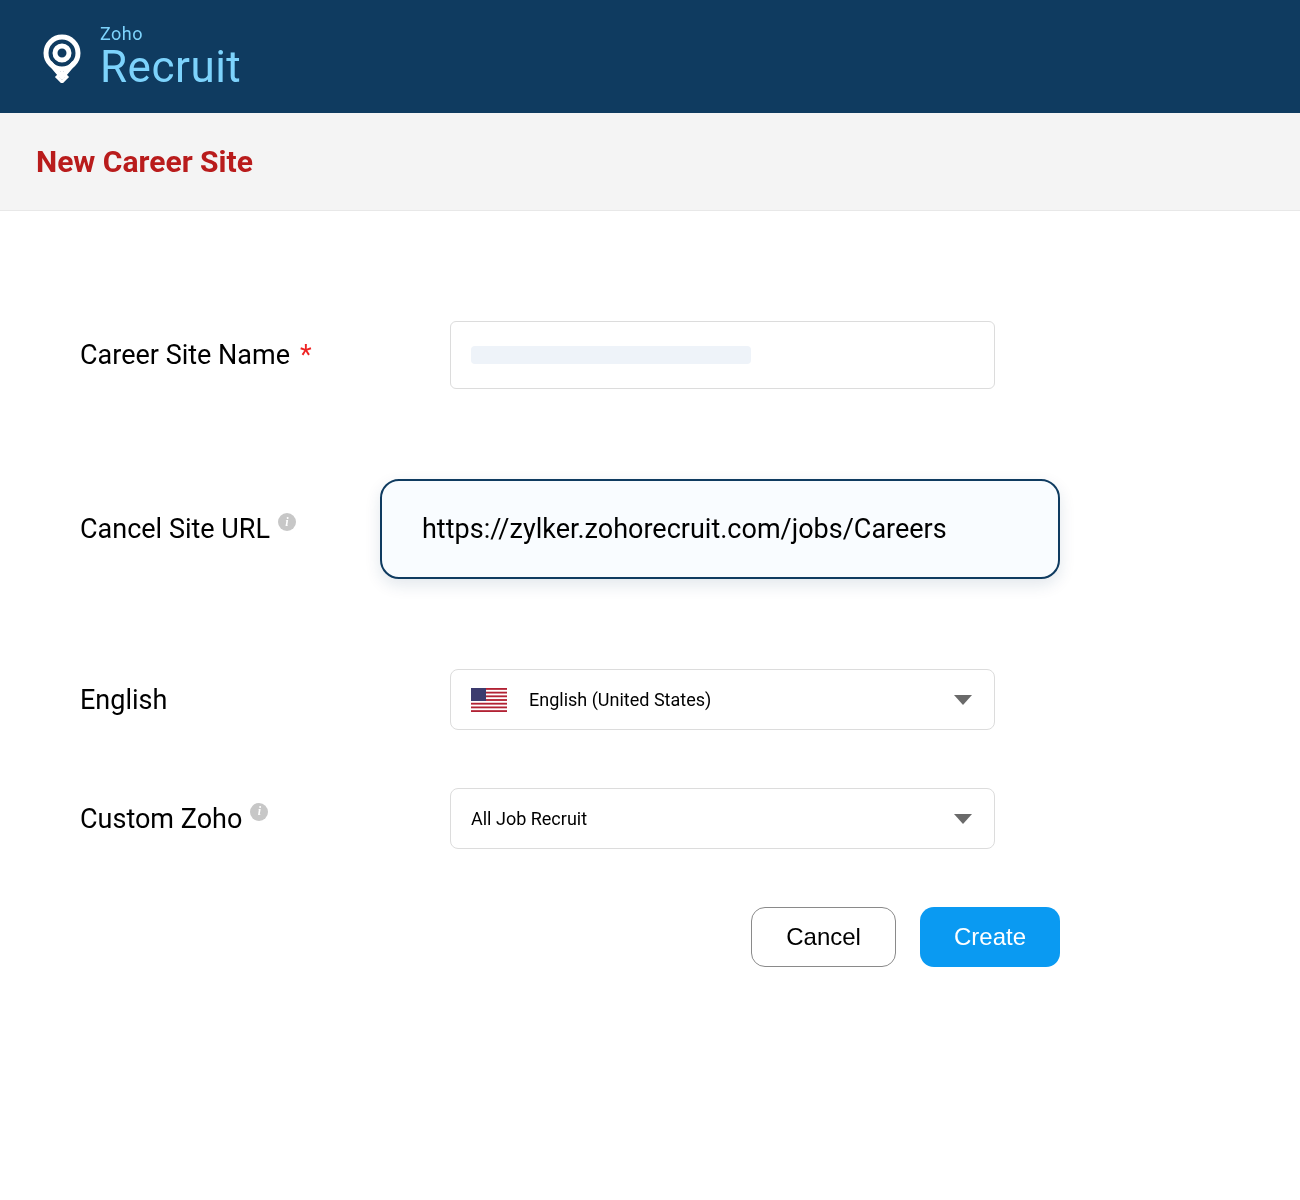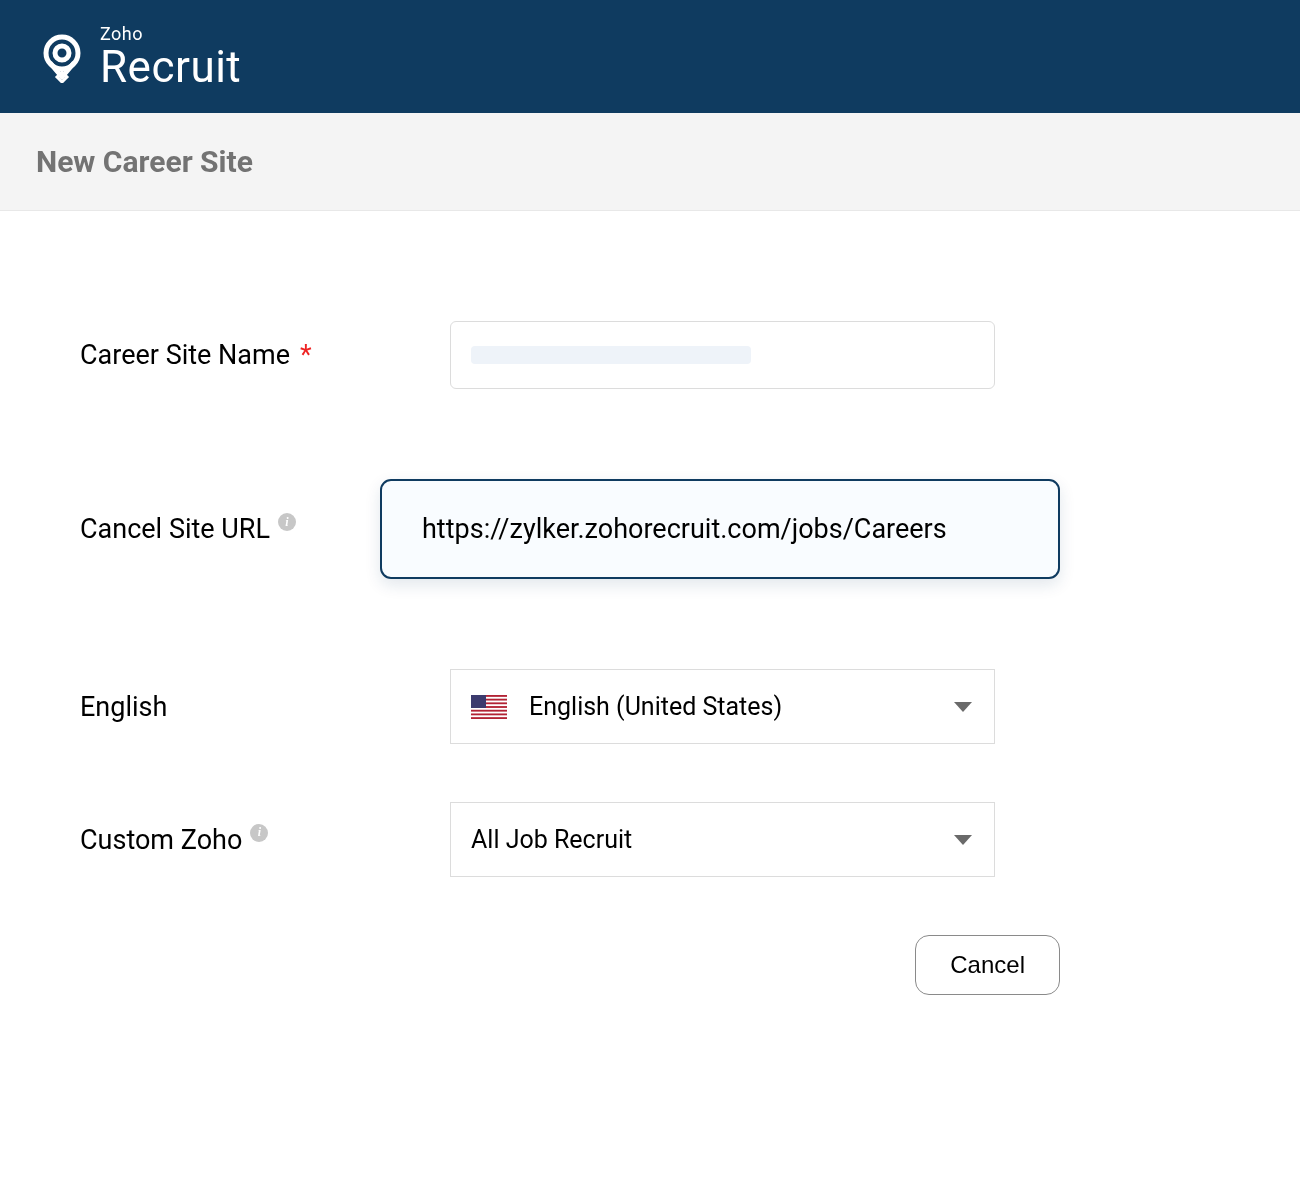--- a/index.html
+++ b/index.html
@@ -1,34 +1,34 @@
 <!DOCTYPE html>
 <html><head>
   <meta charset="utf-8">
   <style>
     * { box-sizing: border-box; margin: 0; padding: 0; }
     body { font-family: -apple-system, BlinkMacSystemFont, "Segoe UI", Roboto, Helvetica, Arial, sans-serif; background: #fff; width: 1300px; }
     .header-bar { background: #0f3b60; height: 113px; display: flex; align-items: center; padding-left: 36px; }
     .logo-wrap { display: flex; align-items: center; gap: 12px; }
     .logo-icon { width: 52px; height: 52px; }
-    .logo-text { color: #ffffff; display: flex; flex-direction: column; line-height: 1; }
+    .logo-text { color: #7dd3fc; display: flex; flex-direction: column; line-height: 1; }
     .logo-text-small { font-size: 18px; font-weight: 400; margin-bottom: 2px; letter-spacing: 0.5px; }
     .logo-text-large { font-size: 44px; font-weight: 400; letter-spacing: 0.5px; }
     .page-title-bar { background: #f4f4f4; height: 98px; display: flex; align-items: center; padding-left: 36px; border-bottom: 1px solid #e8e8e8; }
-    .page-title { font-size: 30px; font-weight: 700; color: #737373; }
+    .page-title { font-size: 30px; font-weight: 700; color: #b91c1c; }
     .form-area { padding: 110px 80px 40px 80px; max-width: 1140px; }
     .form-row { display: flex; align-items: center; margin-bottom: 90px; }
     .form-row.short-gap { margin-bottom: 58px; }
     .form-label { width: 370px; font-size: 27px; color: #000; display: flex; gap: 8px; }
     .required-star { color: #e22; font-size: 27px; margin-left: 2px; }
     .info-icon { width: 18px; height: 18px; border-radius: 50%; background: #c7c7c7; color: #fff; font-size: 12px; font-style: italic; font-weight: 700; display: inline-flex; align-items: center; justify-content: center; font-family: Georgia, serif; }
     .text-input { flex: 0 0 545px; height: 68px; border: 1px solid #dcdcdc; border-radius: 6px; padding: 0 20px; font-size: 24px; background: #fff; }
     .text-input .placeholder-blur { width: 280px; height: 18px; background: #eef3f9; border-radius: 4px; }
-    .url-field { flex: 1; margin-left: -70px; height: 100px; border: 2.5px solid #0f3b60; border-radius: 11px; background: #f9fcff; display: flex; align-items: center; padding: 0 40px; font-size: 27px; color: #000; box-shadow: 0 6px 16px rgba(15,59,96,0.12); }
-    .select-box { flex: 0 0 545px; height: 75px; border: 1px solid #dcdcdc; border-radius: 0; background: #fff; display: flex; align-items: center; padding: 0 20px; font-size: 25px; cursor: pointer; position: relative; }
+    .url-field { flex: 1; margin-left: -70px; height: 100px; border: 2.5px solid #0f3b60; border-radius: 19px; background: #f9fcff; display: flex; align-items: center; padding: 0 40px; font-size: 27px; color: #000; box-shadow: 0 6px 16px rgba(15,59,96,0.12); }
+    .select-box { flex: 0 0 545px; height: 61px; border: 1px solid #dcdcdc; border-radius: 8px; background: #fff; display: flex; align-items: center; padding: 0 20px; font-size: 18px; cursor: pointer; position: relative; }
     .flag-icon { width: 36px; height: 24px; margin-right: 22px; display: inline-block; }
     .chevron-down { position: absolute; right: 22px; width: 0; height: 0; border-left: 9px solid transparent; border-right: 9px solid transparent; border-top: 10px solid #6a6a6a; }
     .button-row { display: flex; justify-content: flex-end; gap: 24px; margin-top: 20px; padding-right: 0; max-width: 995px; margin-left: 0; }
     .btn { height: 60px; padding: 0 34px; border-radius: 14px; font-size: 24px; cursor: pointer; display: inline-flex; align-items: center; justify-content: center; }
     .btn-cancel { background: #fff; border: 1.5px solid #8a8a8a; color: #000; }
     .btn-create { background: #0a9af2; border: none; color: #fff; }
   </style>
 </head>
 <body>
 
@@ -103,15 +103,16 @@
       <span class="info-icon">i</span>
     </label>
     <div class="select-box">
       <span>All Job Recruit</span>
       <span class="chevron-down"></span>
     </div>
   </div>
 
   <div class="button-row">
     <button class="btn btn-cancel">Cancel</button>
+    <button class="btn btn-create">Create</button>
   </div>
 
 </div>
 
 </body></html>

